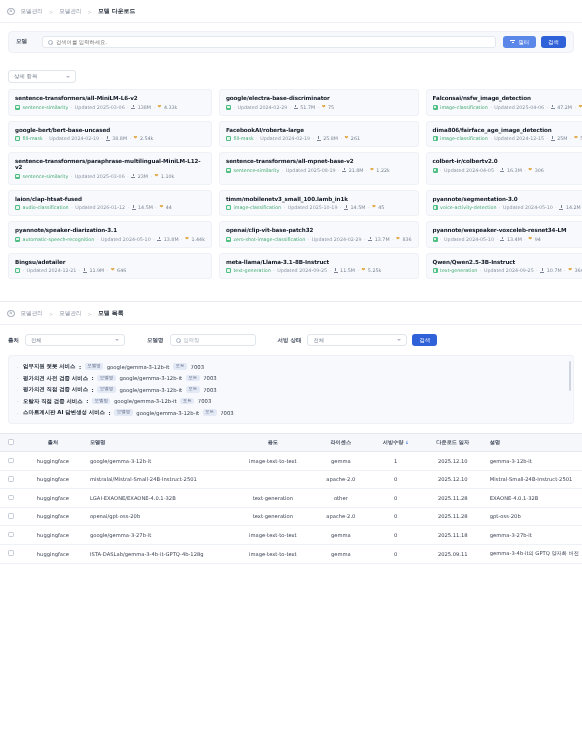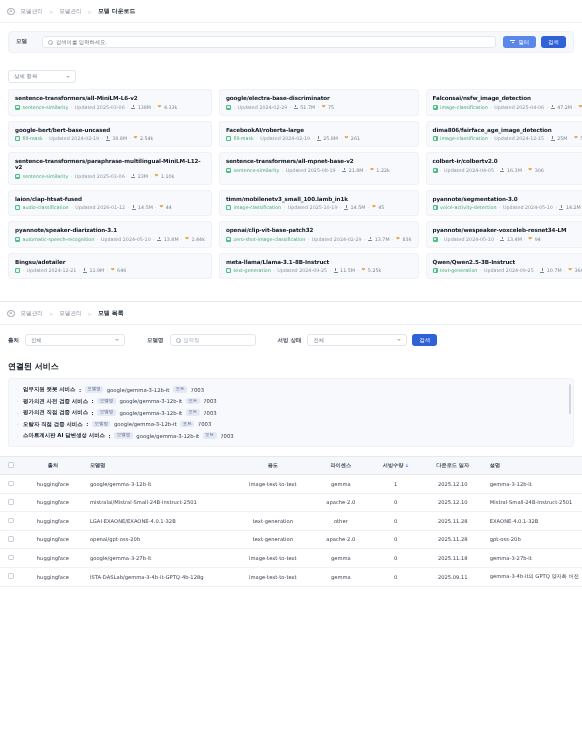--- a/index.html
+++ b/index.html
@@ -480,21 +480,20 @@
         <div class="fsel">
           <span>전체</span>
           <span class="chev"></span>
         </div>
       </div>
       <button class="btn btn-search">
         <span>검색</span>
       </button>
     </div>
 
-    <div class="sec-title">연결된 서비스</div>
 
     <div class="svc-box">
       <div id="svc-list">
           <div class="svc-item">
             <span class="svc-bullet">·</span>
             <span class="svc-name">업무지원 챗봇 서비스</span>
             <span class="svc-name">:</span>
             <span class="chip">모델명</span>
             <span class="svc-val">google/gemma-3-12b-it</span>
             <span class="chip">포트</span>

